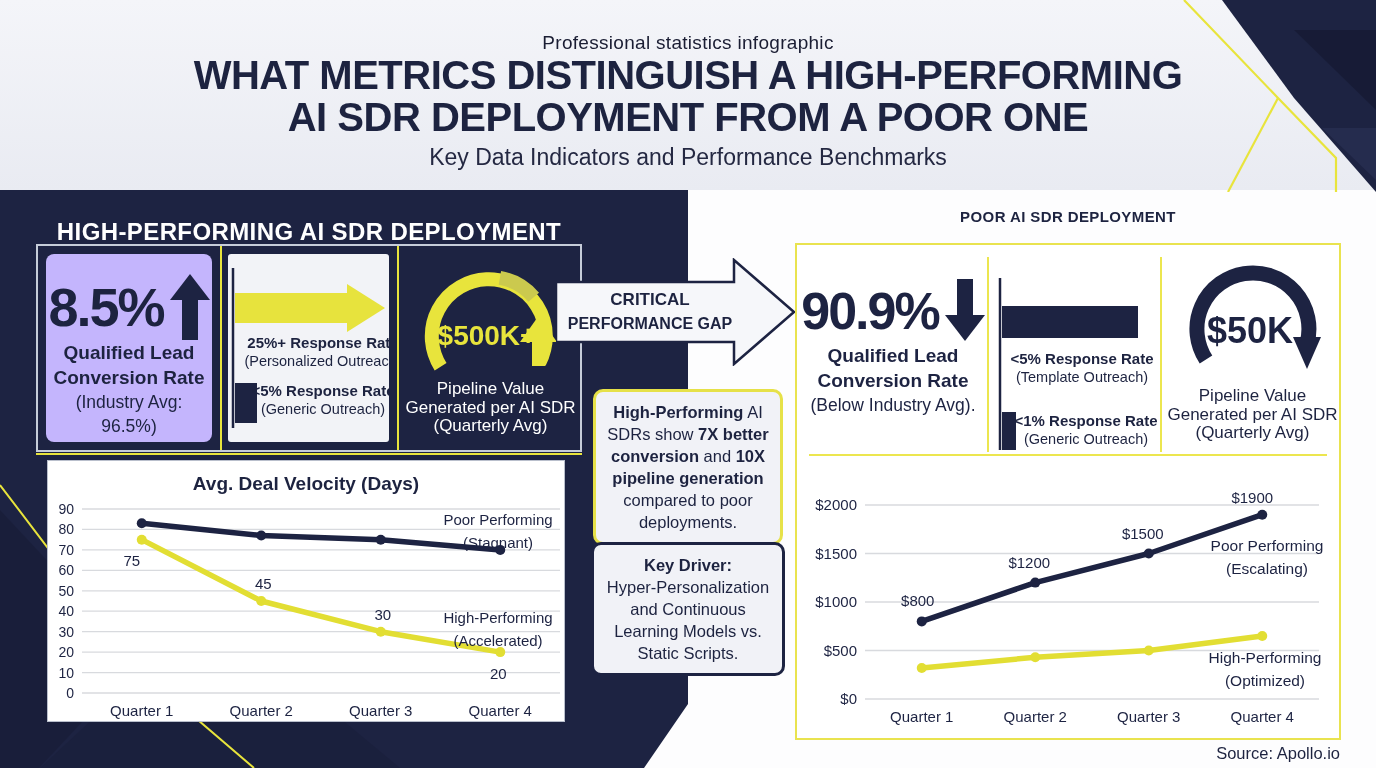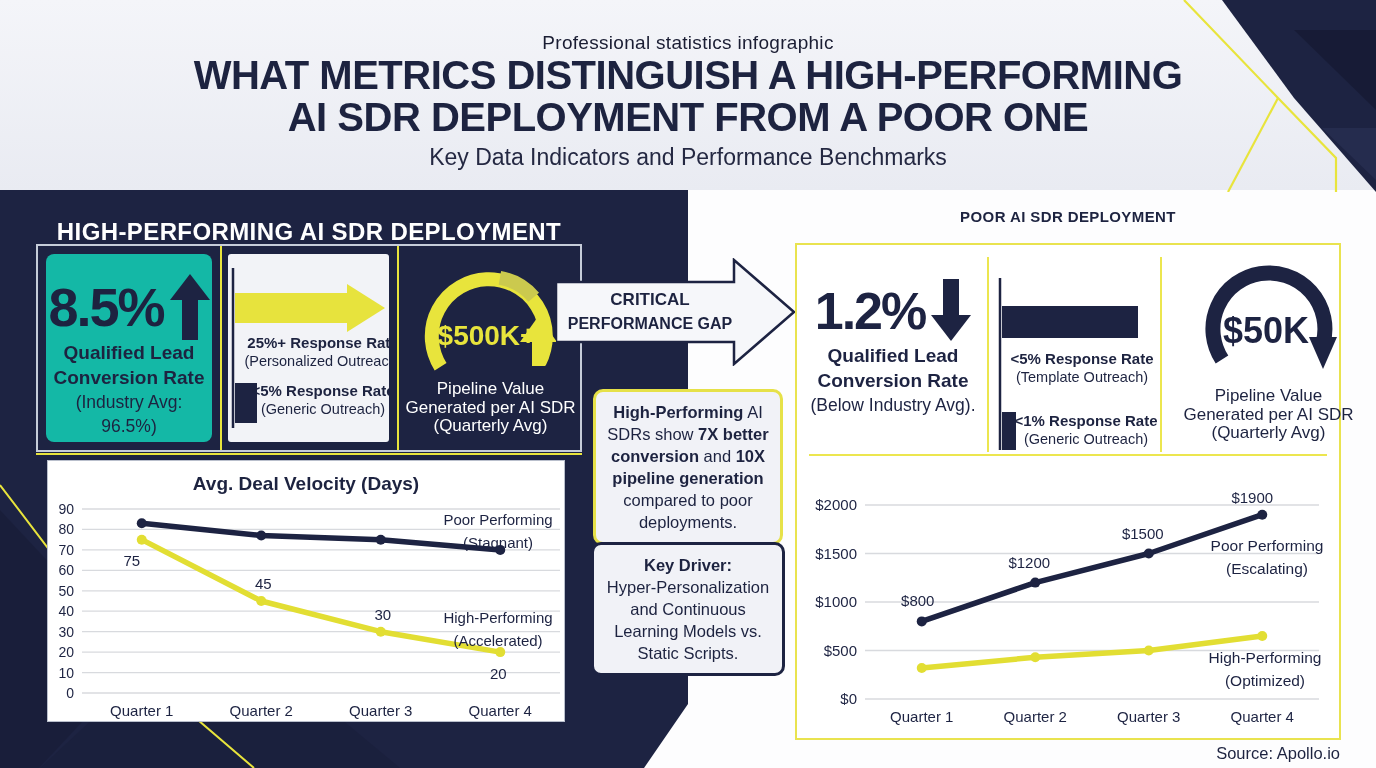--- a/index.html
+++ b/index.html
@@ -9,21 +9,21 @@
   
   .header{position:absolute;left:0;top:0;width:1376px;height:190px;background:linear-gradient(180deg,#f4f5f9,#e9ebf2);}
   .kicker{position:absolute;top:32px;left:0;width:1376px;font-size:19px;letter-spacing:.3px;color:#1a1d33;}
   .title-line{position:absolute;left:0;width:1376px;font-size:40px;font-weight:800;letter-spacing:-.5px;color:#1d2340;line-height:44px;}
   .subtitle{position:absolute;top:144px;left:0;width:1376px;font-size:23px;color:#242842;}
   
   .left-panel{position:absolute;left:0;top:190px;width:688px;height:578px;background:#1d2342;}
   .lp-title{position:absolute;top:18px;left:36px;width:546px;font-size:24px;font-weight:700;letter-spacing:.4px;color:#ffffff;margin-top:10px;}
   .stats-box{position:absolute;left:36px;top:54px;width:546px;height:208px;border:2px solid #c6ccd9;box-sizing:border-box;}
   .vsep-y{position:absolute;top:0;width:2px;height:100%;background:#e8e43c;}
-  .ycard{position:absolute;left:8px;top:8px;width:166px;height:188px;background:#14b8a6;border-radius:8px;color:#1d2340;}
+  .ycard{position:absolute;left:8px;top:8px;width:166px;height:188px;background:#c4b5fd;border-radius:8px;color:#1d2340;}
   .bignum-row{display:flex;align-items:center;justify-content:center;gap:6px;margin-top:20px;}
   .bignum{font-size:54px;font-weight:800;letter-spacing:-2px;line-height:58px;}
   .stat-label{font-weight:bold;font-size:19px;line-height:25px;}
   .stat-note{font-size:17.5px;line-height:24px;}
   .wcard{position:absolute;left:190px;top:8px;width:161px;height:188px;background:#f2f3f7;border-radius:3px;}
   .gauge-label{font-size:17px;line-height:18.5px;color:#ffffff;}
   .ysep-h{position:absolute;left:36px;top:263px;width:546px;height:2px;background:#e8e43c;}
   .chart-card{position:absolute;left:47px;top:270px;width:518px;height:262px;background:#ffffff;border:1px solid #b9bfcc;box-sizing:border-box;}
   .chart-title{position:absolute;top:12px;left:0;width:100%;font-size:19px;font-weight:bold;color:#1d2340;}
   
@@ -179,42 +179,42 @@
   </div>
 
   <div class="rp-title ctr">POOR AI SDR DEPLOYMENT</div>
 
   <div class="right-box">
     <div class="rb-sep" style="left:190px;"></div>
     <div class="rb-sep" style="left:363px;"></div>
 
     <div class="abs ctr" style="left:4px;top:28px;width:184px;">
       <div class="bignum-row" style="margin-top:6px;">
-        <span class="bignum" style="font-size:52px;">1.2%</span>
+        <span class="bignum" style="font-size:52px;">90.9%</span>
         <svg width="40" height="64" viewBox="0 0 40 64">
           <rect x="12" y="0" width="16" height="38" fill="#1d2342"></rect>
           <polygon points="0,36 40,36 20,62" fill="#1d2342"></polygon>
         </svg>
       </div>
       <div class="stat-label">Qualified Lead</div>
       <div class="stat-label">Conversion Rate</div>
       <div class="stat-note">(Below Industry Avg).</div>
     </div>
 
     <svg class="abs" style="left:193px;top:9px;" width="170" height="200" viewBox="0 0 170 200">
       <line x1="10" y1="24" x2="10" y2="196" stroke="#1d2342" stroke-width="2.5"></line>
       <rect x="12" y="52" width="136" height="32" fill="#1d2342"></rect>
       <text x="92" y="110" text-anchor="middle" font-size="15" font-weight="bold" fill="#1d2340">&lt;5% Response Rate</text>
       <text x="92" y="128" text-anchor="middle" font-size="14.5" fill="#1d2340">(Template Outreach)</text>
       <rect x="12" y="158" width="14" height="38" fill="#1d2342"></rect>
       <text x="96" y="172" text-anchor="middle" font-size="15" font-weight="bold" fill="#1d2340">&lt;1% Response Rate</text>
       <text x="96" y="190" text-anchor="middle" font-size="14.5" fill="#1d2340">(Generic Outreach)</text>
     </svg>
 
-    <div class="abs ctr" style="left:365px;top:10px;width:181px;padding-left:16px;">
+    <div class="abs ctr" style="left:365px;top:10px;width:181px;">
       <svg width="182" height="128" viewBox="0 0 182 128">
         <path d="M 44 104.5 A 56 56 0 1 1 145 88.5" fill="none" stroke="#1d2342" stroke-width="15"></path>
         <polygon points="131,82 159,82 145,114" fill="#1d2342"></polygon>
         <text x="88" y="88" text-anchor="middle" font-size="36" font-weight="800" fill="#1d2342">$50K</text>
       </svg>
       <div class="gauge-label" style="color:#1d2340;">Pipeline Value</div>
       <div class="gauge-label" style="color:#1d2340;">Generated per AI SDR</div>
       <div class="gauge-label" style="color:#1d2340;">(Quarterly Avg)</div>
     </div>
 

